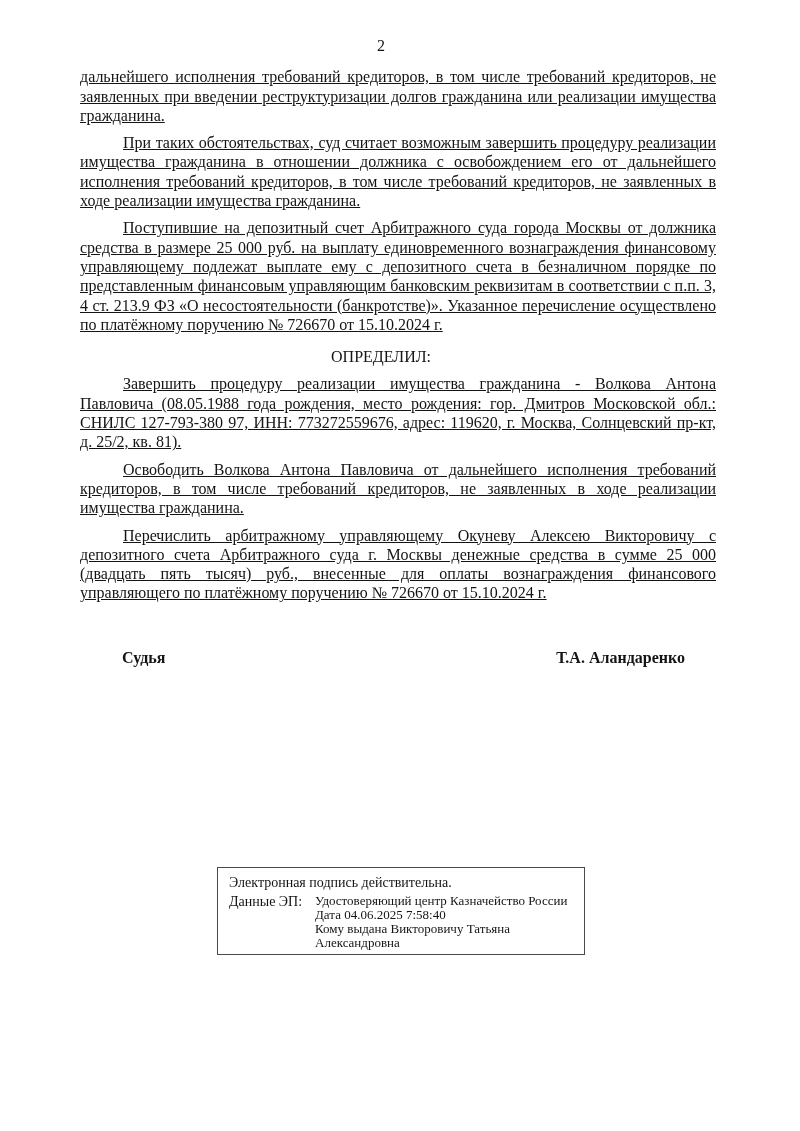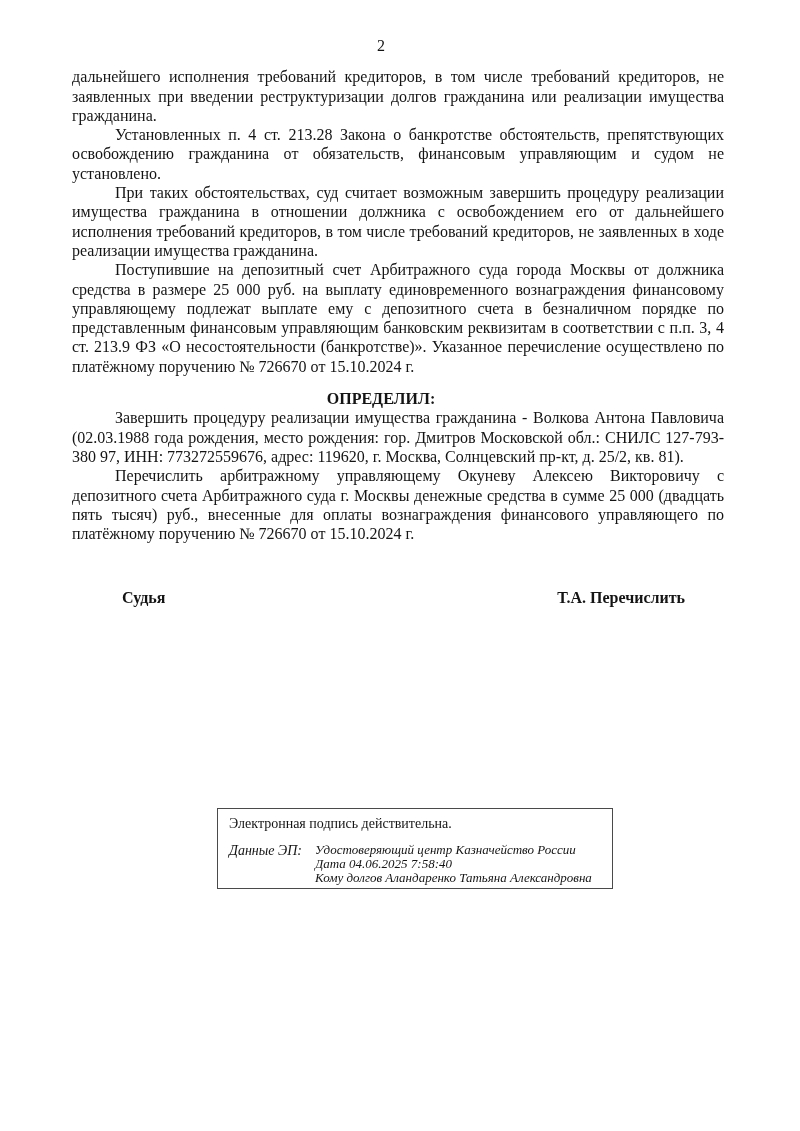--- a/index.html
+++ b/index.html
@@ -18,99 +18,99 @@
     font-size: 16px;
     line-height: 19.3px;
     color: #141414;
     overflow: hidden;
   }
   .pagenum {
     text-align: center;
     transform: translateX(-17px);
   }
   .para {
-    margin: 0;
+    margin: 8px;
     text-align: justify;
     text-indent: 43px;
+    text-decoration: underline;
   }
   .para.first {
     text-indent: 0;
     margin-top: 12px;
   }
   .heading {
     margin-top: 13px;
     text-align: center;
-    font-weight: bold;
+    font-weight: normal;
     transform: translateX(-17px);
   }
   .sig-row {
     display: flex;
     justify-content: space-between;
     align-items: flex-end;
     font-weight: bold;
     margin-top: 45px;
     padding: 0 39px 0 50px;
   }
   .stamp {
     box-sizing: border-box;
     margin-top: 200px;
     margin-left: 145px;
-    width: 396px;
+    width: 368px;
     min-height: 69px;
     border: 1px solid #4a4a4a;
     padding: 6px 10px 4px 11px;
     background: #ffffff;
   }
   .stamp-title {
     font-size: 14px;
     line-height: 17px;
   }
   .stamp-row {
     display: flex;
-    margin-top: 11px;
-    font-style: italic;
+    margin-top: 3px;
   }
   .stamp-label {
     flex: none;
     width: 86px;
     font-size: 14px;
     line-height: 16px;
   }
   .stamp-details {
     font-size: 13px;
     line-height: 13.9px;
   }
 </style>
 </head>
 <body>
 
 <div class="page">
 
   <div class="pagenum">2</div>
 
   <p class="para first">дальнейшего исполнения требований кредиторов, в том числе требований кредиторов, не заявленных при введении реструктуризации долгов гражданина или реализации имущества гражданина.</p>
-  <p class="para">Установленных п. 4 ст. 213.28 Закона о банкротстве обстоятельств, препятствующих освобождению гражданина от обязательств, финансовым управляющим и судом не установлено.</p>
   <p class="para">При таких обстоятельствах, суд считает возможным завершить процедуру реализации имущества гражданина в отношении должника с освобождением его от дальнейшего исполнения требований кредиторов, в том числе требований кредиторов, не заявленных в ходе реализации имущества гражданина.</p>
   <p class="para">Поступившие на депозитный счет Арбитражного суда города Москвы от должника средства в размере 25 000 руб. на выплату единовременного вознаграждения финансовому управляющему подлежат выплате ему с депозитного счета в безналичном порядке по представленным финансовым управляющим банковским реквизитам в соответствии с п.п. 3, 4 ст. 213.9 ФЗ «О несостоятельности (банкротстве)». Указанное перечисление осуществлено по платёжному поручению  № 726670 от 15.10.2024 г.</p>
 
   <div class="heading">ОПРЕДЕЛИЛ:</div>
 
-  <p class="para">Завершить процедуру реализации имущества гражданина - Волкова Антона Павловича (02.03.1988 года рождения, место рождения: гор. Дмитров Московской обл.: СНИЛС 127-793-380 97, ИНН: 773272559676, адрес: 119620, г. Москва, Солнцевский пр-кт, д. 25/2, кв. 81).</p>
+  <p class="para">Завершить процедуру реализации имущества гражданина - Волкова Антона Павловича (08.05.1988 года рождения, место рождения: гор. Дмитров Московской обл.: СНИЛС 127-793-380 97, ИНН: 773272559676, адрес: 119620, г. Москва, Солнцевский пр-кт, д. 25/2, кв. 81).</p>
+  <p class="para">Освободить Волкова Антона Павловича от дальнейшего исполнения требований кредиторов, в том числе требований кредиторов, не заявленных в ходе реализации имущества гражданина.</p>
   <p class="para">Перечислить арбитражному управляющему Окуневу Алексею Викторовичу с депозитного счета Арбитражного суда г. Москвы денежные средства в сумме 25 000 (двадцать пять тысяч) руб., внесенные для оплаты вознаграждения финансового управляющего по платёжному поручению № 726670 от 15.10.2024 г.</p>
 
   <div class="sig-row">
     <span>Судья</span>
-    <span>Т.А. Перечислить</span>
+    <span>Т.А. Аландаренко</span>
   </div>
 
   <div class="stamp">
     <div class="stamp-title">Электронная подпись действительна.</div>
     <div class="stamp-row">
       <div class="stamp-label">Данные ЭП:</div>
       <div class="stamp-details">
         <div>Удостоверяющий центр Казначейство России</div>
         <div>Дата 04.06.2025 7:58:40</div>
-        <div>Кому долгов Аландаренко Татьяна Александровна</div>
+        <div>Кому выдана Викторовичу Татьяна Александровна</div>
       </div>
     </div>
   </div>
 
 </div>
 
 </body></html>

